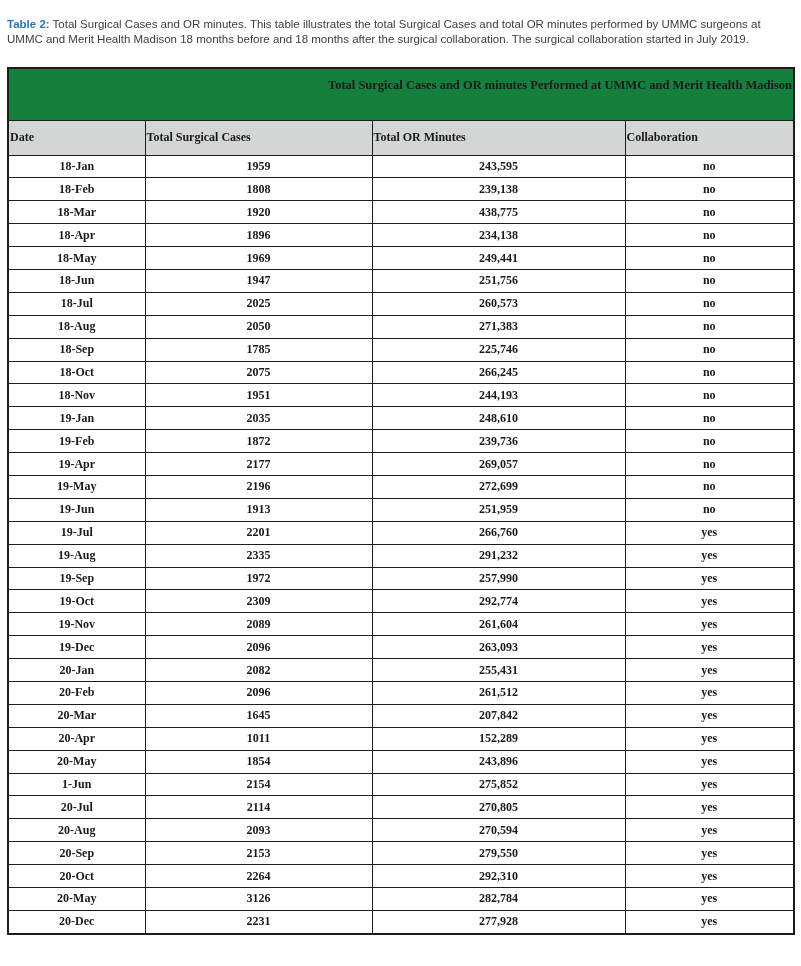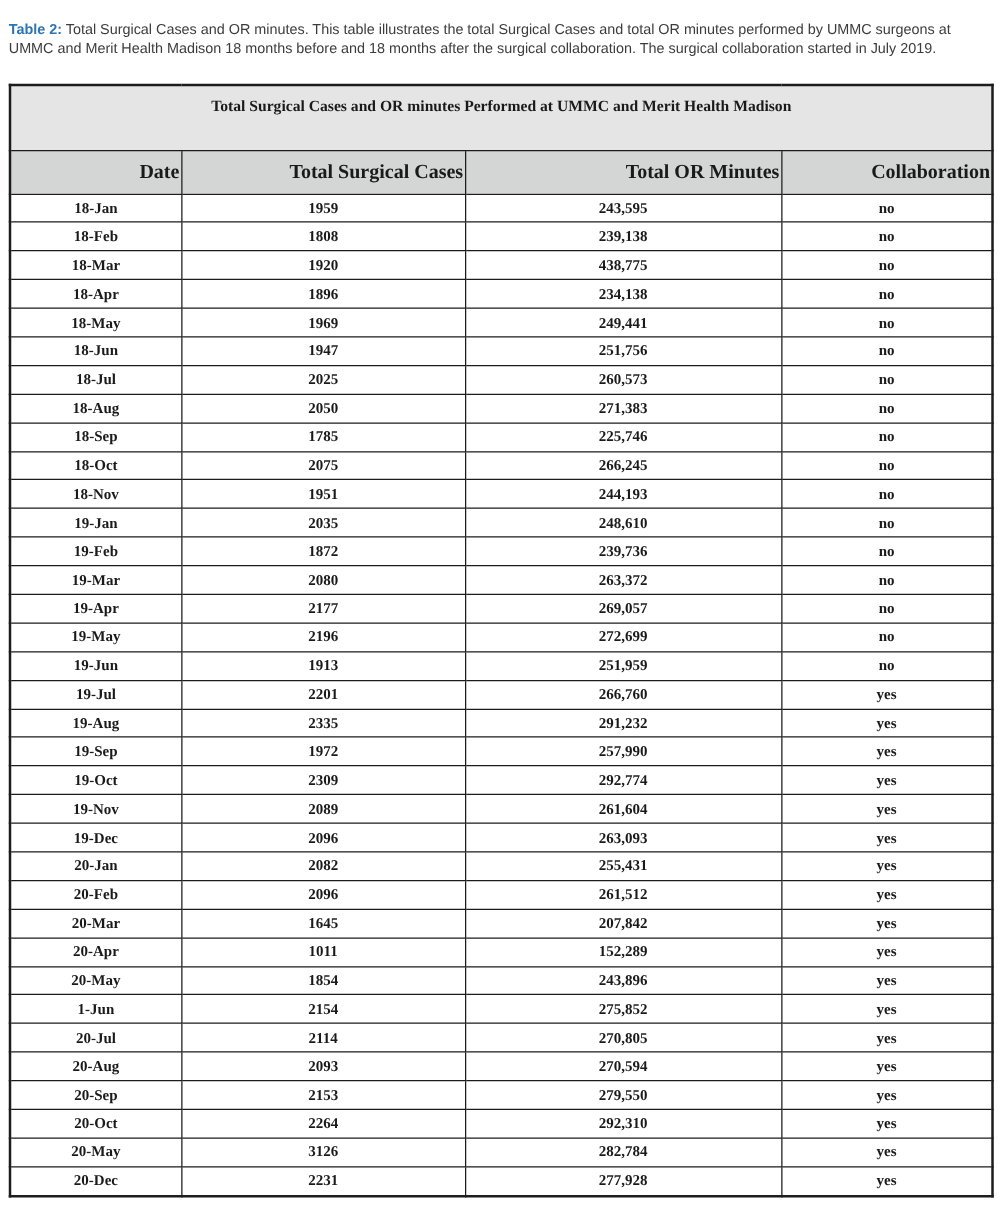--- a/index.html
+++ b/index.html
@@ -39,34 +39,34 @@
     font-family: "Liberation Serif", "DejaVu Serif", serif;
     color: #1a1a1a;
   }
   table.data-table, table.data-table th, table.data-table td {
     border: 1px solid #1c1c1c;
   }
   table.data-table {
     border-width: 2px;
   }
   th.table-title {
-    background: #e5e5e5;
+    background: #15803d;
     height: 41px;
     vertical-align: top;
     padding-top: 9px;
     font-size: 12.5px;
     font-weight: bold;
-    text-align: center;
+    text-align: right;
   }
   th.col-header {
     background: #d3d6d4;
     height: 32px;
-    font-size: 16px;
+    font-size: 12px;
     font-weight: bold;
-    text-align: right;
+    text-align: left;
     vertical-align: middle;
   }
   td.cell {
     height: 21.9px;
     font-size: 12px;
     font-weight: 600;
     text-align: center;
     vertical-align: middle;
     background: #ffffff;
     padding: 0;
@@ -174,26 +174,20 @@
           <td class="cell">248,610</td>
           <td class="cell">no</td>
         </tr>
         <tr>
           <td class="cell">19-Feb</td>
           <td class="cell">1872</td>
           <td class="cell">239,736</td>
           <td class="cell">no</td>
         </tr>
         <tr>
-          <td class="cell">19-Mar</td>
-          <td class="cell">2080</td>
-          <td class="cell">263,372</td>
-          <td class="cell">no</td>
-        </tr>
-        <tr>
           <td class="cell">19-Apr</td>
           <td class="cell">2177</td>
           <td class="cell">269,057</td>
           <td class="cell">no</td>
         </tr>
         <tr>
           <td class="cell">19-May</td>
           <td class="cell">2196</td>
           <td class="cell">272,699</td>
           <td class="cell">no</td>

